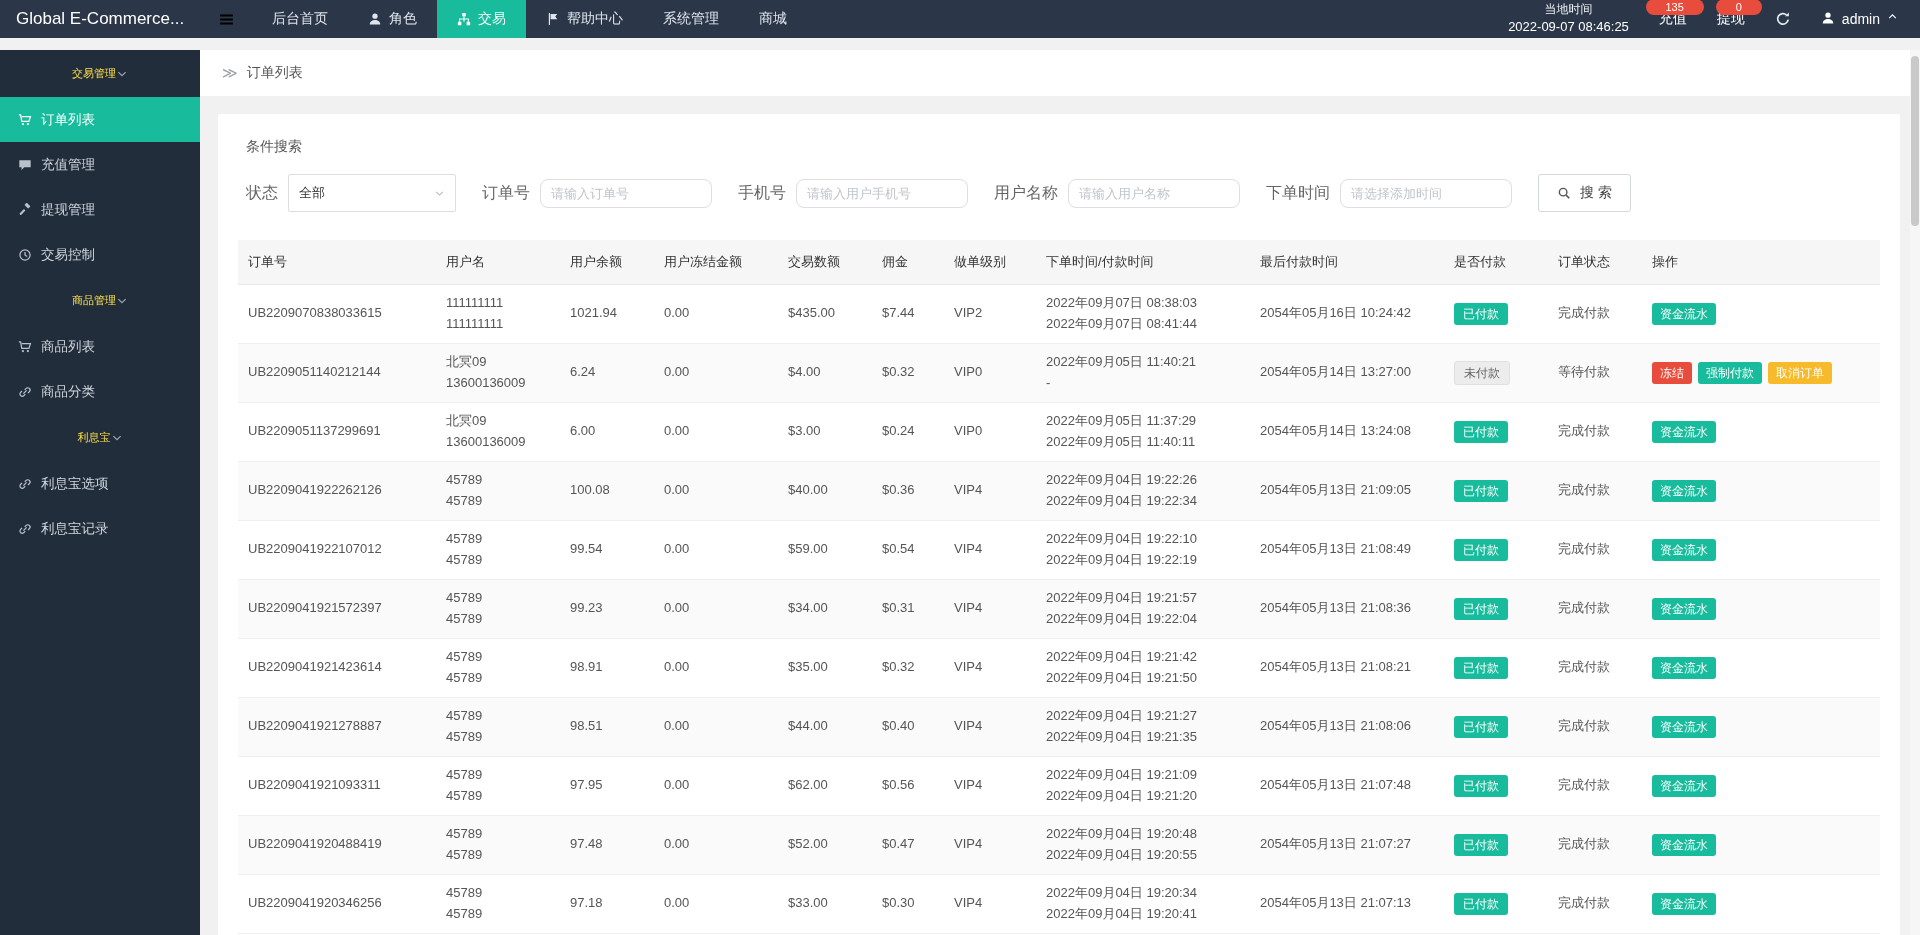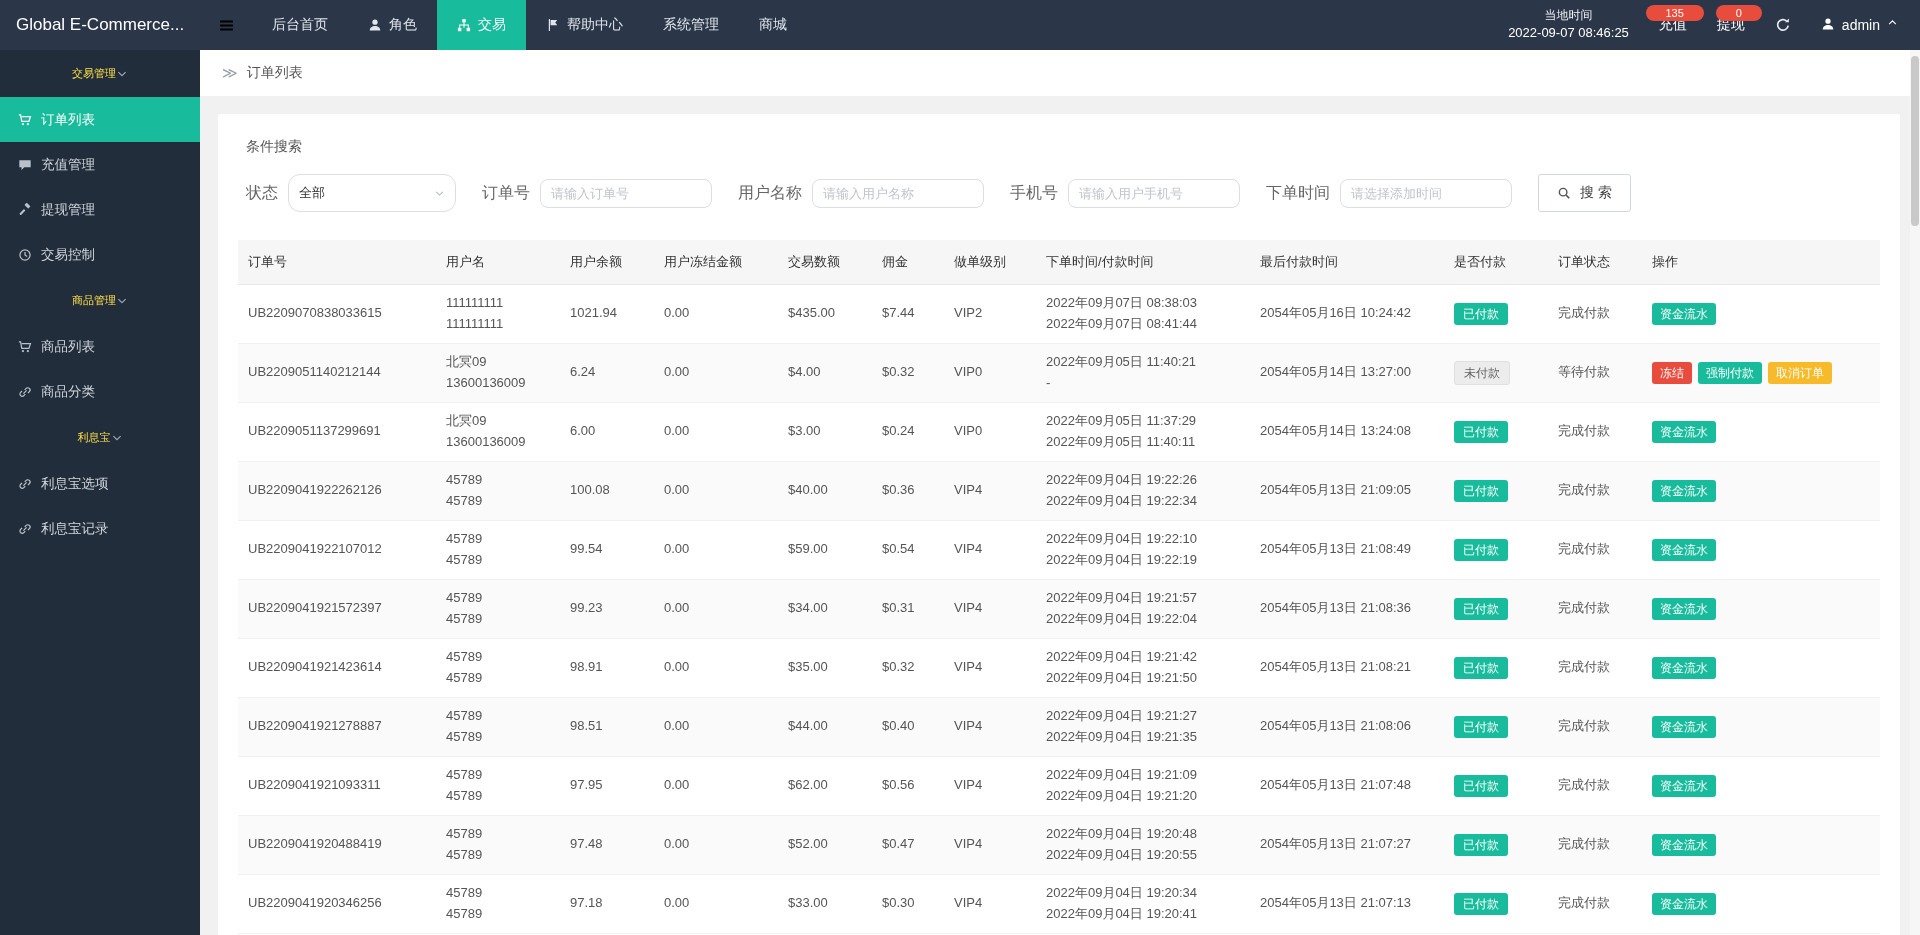--- a/index.html
+++ b/index.html
@@ -6,21 +6,21 @@
   html,body{width:1920px;height:935px;overflow:hidden;background:#f1f1f1;
     font-family:"Liberation Sans","DejaVu Sans",sans-serif;}
   :root{
     --header-bg:#2b3648; --sidebar-bg:#222d3c; --accent:#18bc9c;
     --danger:#e74c3c; --warning:#f7ba2a; --content-bg:#f1f1f1;
   }
   .icn{display:inline-flex;align-items:center;justify-content:center}
   .icn svg{width:14px;height:14px;fill:currentColor;display:block}
 
   
-  .topbar{position:fixed;top:0;left:0;width:1920px;height:50px;background:var(--header-bg);
+  .topbar{position:fixed;top:0;left:0;width:1920px;height:38px;background:var(--header-bg);
     display:flex;align-items:stretch;color:#e6eaee;z-index:30}
   .logo{width:200px;display:flex;align-items:center;padding-left:16px;color:#fff;
     font-size:17px;white-space:nowrap;overflow:hidden}
   .menu-toggle{width:52px;display:flex;align-items:center;justify-content:center;cursor:pointer;color:#dfe5ec}
   .menu-toggle svg{width:17px;height:17px}
   .topnav{display:flex;align-items:stretch}
   .nav-item{display:flex;align-items:center;gap:7px;padding:0 20px;font-size:14px;color:#dfe5ec;cursor:pointer}
   .nav-item.active{background:var(--accent);color:#fff}
   .top-right{margin-left:auto;display:flex;align-items:center;gap:30px;padding-right:22px}
   .time-box{text-align:center;line-height:1.45}
@@ -54,21 +54,21 @@
   .card{background:#fff;border-radius:2px;padding:22px 20px;height:880px}
 
   
   .search-title{font-size:14px;color:#555;margin:2px 0 18px 8px}
   .filter-row{display:flex;align-items:center;gap:26px;margin-left:8px}
   .filter-group{display:flex;align-items:center}
   .f-label{font-size:16px;color:#666;margin-right:10px;white-space:nowrap}
   .f-input{width:172px;height:29px;border:1px solid #dcdee2;border-radius:8px;padding:0 10px;
     font-size:13px;color:#333;outline:none;font-family:inherit;background:#fff}
   .f-input::placeholder{color:#c0c4cc}
-  .f-select{width:168px;height:38px;border:1px solid #dcdee2;border-radius:12px;background:#fff;
+  .f-select{width:168px;height:38px;border:1px solid #dcdee2;border-radius:2px;background:#fff;
     display:flex;align-items:center;justify-content:space-between;padding:4px 10px;font-size:13px;color:#333;cursor:pointer}
   .f-select .icn{color:#b4b9c2}
   .f-select .icn svg{width:11px;height:11px}
   .search-btn{height:38px;padding:0 18px;background:#fff;border:1px solid #d4d7db;border-radius:3px;
     display:inline-flex;align-items:center;gap:9px;font-size:14px;color:#444;cursor:pointer;font-family:inherit}
   .search-btn .icn{color:#555}
 
   
   table{width:100%;border-collapse:collapse;table-layout:fixed;margin-top:28px;font-size:13px;color:#555}
   thead th{background:#f6f6f7;height:44px;text-align:left;padding:0 10px;font-weight:normal;
@@ -292,26 +292,26 @@
                   <path d="M3.2 5.5 8 10.3l4.8-4.8" fill="none" stroke="currentColor" stroke-width="1.6"></path>
                 </svg>
               </span>
           </div>
         </div>
         <div class="filter-group">
           <span class="f-label">订单号</span>
           <input class="f-input" placeholder="请输入订单号" style="">
         </div>
         <div class="filter-group">
+          <span class="f-label">手机号</span>
+          <input class="f-input" placeholder="请输入用户手机号" style="">
+        </div>
+        <div class="filter-group">
           <span class="f-label">用户名称</span>
           <input class="f-input" placeholder="请输入用户名称" style="">
-        </div>
-        <div class="filter-group">
-          <span class="f-label">手机号</span>
-          <input class="f-input" placeholder="请输入用户手机号" style="">
         </div>
         <div class="filter-group">
           <span class="f-label">下单时间</span>
           <input class="f-input" placeholder="请选择添加时间" style="">
         </div>
         <button class="search-btn">
           <span class="icn">
               <svg viewBox="0 0 16 16" aria-hidden="true">
                 <circle cx="7" cy="7" r="4.3" fill="none" stroke="currentColor" stroke-width="1.6"></circle>
                 <path d="M10.4 10.4 14 14" stroke="currentColor" stroke-width="1.8" fill="none"></path>

